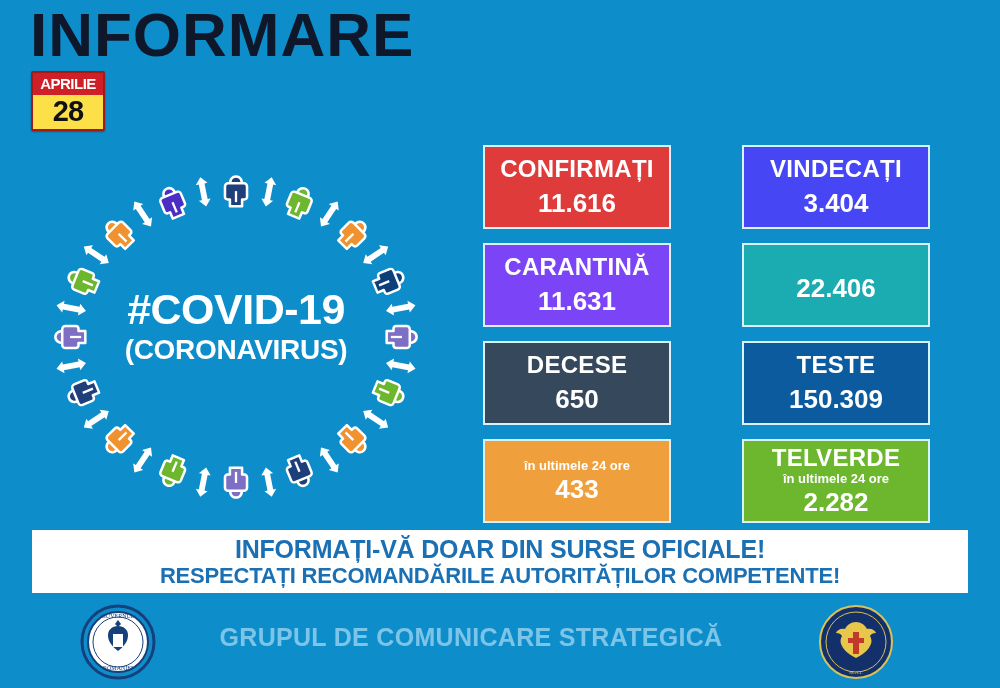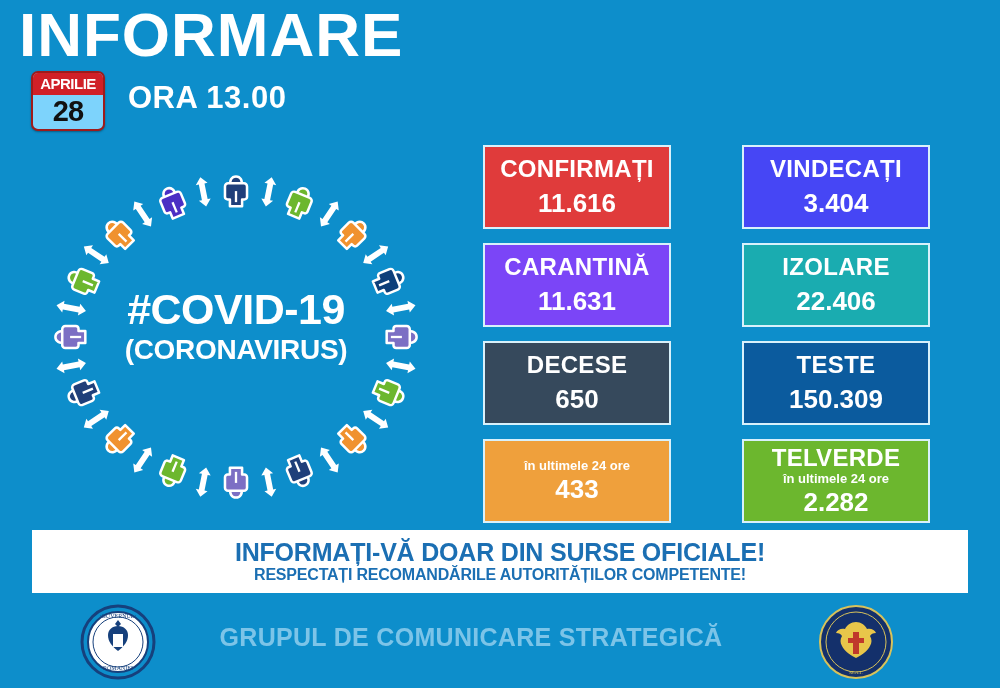--- a/index.html
+++ b/index.html
@@ -15,37 +15,37 @@
     position: relative;
     width: 1000px;
     height: 688px;
     background: #0d8ecb;
     overflow: hidden;
   }
 
   
   #title {
     position: absolute;
-    left: 19px;
+    left: 30px;
     top: 2px;
     font-size: 62px;
     font-weight: bold;
-    color: #ffffff;
+    color: #0f172a;
     letter-spacing: 1px;
     line-height: 1.05;
   }
   #calendar {
     position: absolute;
     left: 31px;
     top: 71px;
     width: 74px;
     height: 60px;
-    background: #7dd3fc;
+    background: #fde047;
     border: 2px solid #9e1b1b;
-    border-radius: 7px;
+    border-radius: 2px;
     box-sizing: border-box;
     overflow: hidden;
     box-shadow: 0 1px 2px rgba(0,0,0,.35);
   }
   #calendar .cal-month {
     height: 22px;
     background: #d02027;
     color: #ffffff;
     font-size: 15px;
     font-weight: bold;
@@ -162,21 +162,21 @@
     color: #1b6fb3;
     text-align: center;
   }
   #banner .b1 {
     font-size: 25px;
     font-weight: bold;
     letter-spacing: -0.2px;
     line-height: 1.12;
   }
   #banner .b2 {
-    font-size: 16px;
+    font-size: 22px;
     font-weight: bold;
     letter-spacing: -0.2px;
     line-height: 1.15;
   }
 
   
   #footer-text {
     position: absolute;
     left: 0;
     top: 623px;
@@ -201,21 +201,20 @@
 
 <div id="poster">
 
   <div id="title">INFORMARE</div>
 
   <div id="calendar">
     <div class="cal-month">APRILIE</div>
     <div class="cal-day">28</div>
   </div>
 
-  <div id="hour">ORA 13.00</div>
 
   <div id="circle-graphic">
     <svg width="400" height="345" viewBox="0 0 400 345">
       <g id="people-ring">
           <g transform="translate(200.00,24.00) rotate(0) scale(1.05)">
             <path d="M0,-12 a5.4,5.4 0 1,0 0.01,0 z" fill="#1f3f7a" stroke="#ffffff" stroke-width="2.4" stroke-linejoin="round"></path>
             <path d="M-7.5,-5.5 h15 a3,3 0 0 1 3,3 v10 a2.5,2.5 0 0 1 -2.5,2.5 h-2.2 v6.5 h-11.6 v-6.5 h-2.2 a2.5,2.5 0 0 1 -2.5,-2.5 v-10 a3,3 0 0 1 3,-3 z" fill="#1f3f7a" stroke="#ffffff" stroke-width="2.4" stroke-linejoin="round"></path>
             <rect x="-1.1" y="2" width="2.2" height="10.5" fill="#ffffff"></rect>
           </g>
           <g transform="translate(264.29,35.27) rotate(22.5) scale(1.05)">
@@ -358,21 +357,20 @@
       </div>
       <div class="stat-box" style="background: rgb(70, 70, 245); color: rgb(255, 255, 255);">
         <div class="stat-label">VINDECAȚI</div>
         <div class="stat-value">3.404</div>
       </div>
       <div class="stat-box" style="background: rgb(123, 69, 247); color: rgb(255, 255, 255);">
         <div class="stat-label">CARANTINĂ</div>
         <div class="stat-value">11.631</div>
       </div>
       <div class="stat-box" style="background: rgb(26, 172, 176); color: rgb(255, 255, 255);">
-        <div class="stat-label">IZOLARE</div>
         <div class="stat-value">22.406</div>
       </div>
       <div class="stat-box" style="background: rgb(54, 73, 92); color: rgb(255, 255, 255);">
         <div class="stat-label">DECESE</div>
         <div class="stat-value">650</div>
       </div>
       <div class="stat-box" style="background: rgb(11, 91, 158); color: rgb(255, 255, 255);">
         <div class="stat-label">TESTE</div>
         <div class="stat-value">150.309</div>
       </div>

